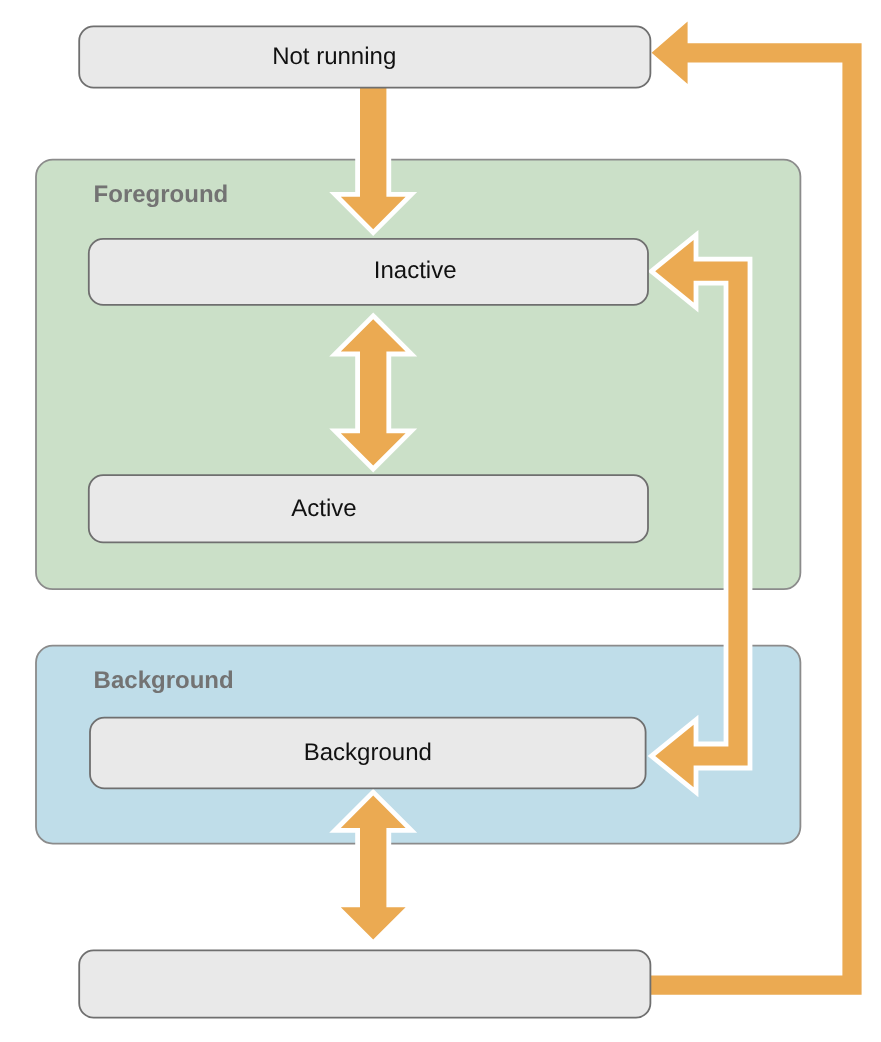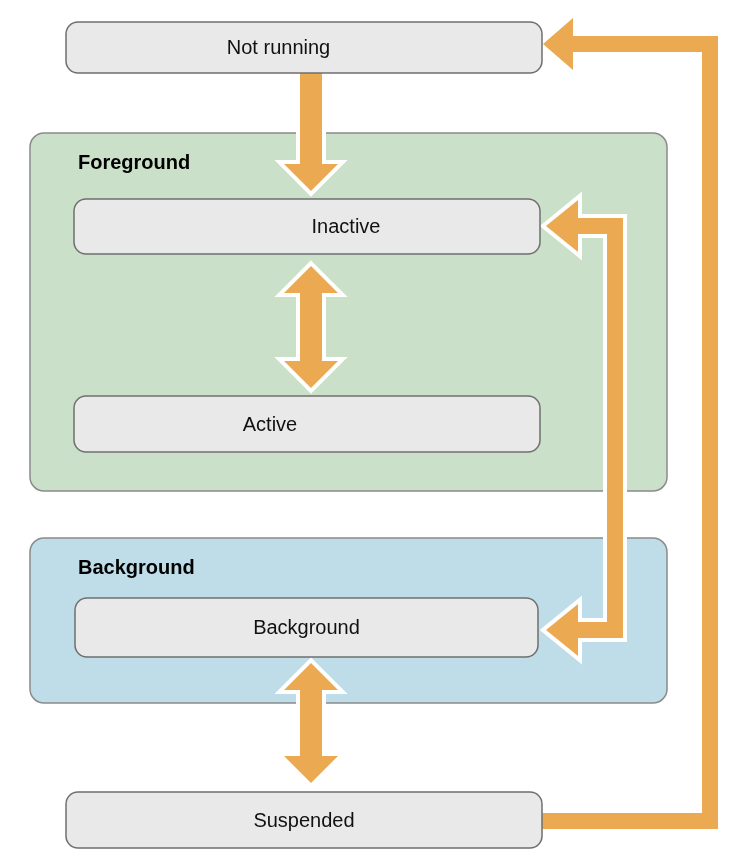--- a/index.html
+++ b/index.html
@@ -27,21 +27,21 @@
     justify-content: center;
     font-size: 20px;
     color: #111111;
     pointer-events: none;
     white-space: nowrap;
   }
   .group-label {
     position: absolute;
     font-size: 20px;
     font-weight: bold;
-    color: #000000;
+    color: #737373;
     pointer-events: none;
     white-space: nowrap;
   }
 </style>
 </head>
 <body>
 
 <div class="canvas">
 
   <svg class="diagram-svg" width="734" height="868" viewBox="0 0 734 868">
@@ -66,15 +66,14 @@
     <rect x="66" y="792" width="476" height="56" rx="12" stroke-width="1.5" stroke="#6F6F6F" fill="#E9E9E9"></rect>
   </svg>
 
   <div class="group-label" style="left:78px; top:151px;">Foreground</div>
   <div class="group-label" style="left:78px; top:556px;">Background</div>
 
   <div class="node-label" style="left:66px; top:22px; width:425px; height:51px;border-radius:25px;">Not running</div>
   <div class="node-label" style="left:74px; top:199px; width:544px; height:55px;">Inactive</div>
   <div class="node-label" style="left:74px; top:396px; width:392px; height:56px;text-align:center;">Active</div>
   <div class="node-label" style="left:75px; top:598px; width:463px; height:59px;">Background</div>
-  <div class="node-label" style="left:66px; top:792px; width:476px; height:56px;">Suspended</div>
 
 </div>
 
 </body></html>

